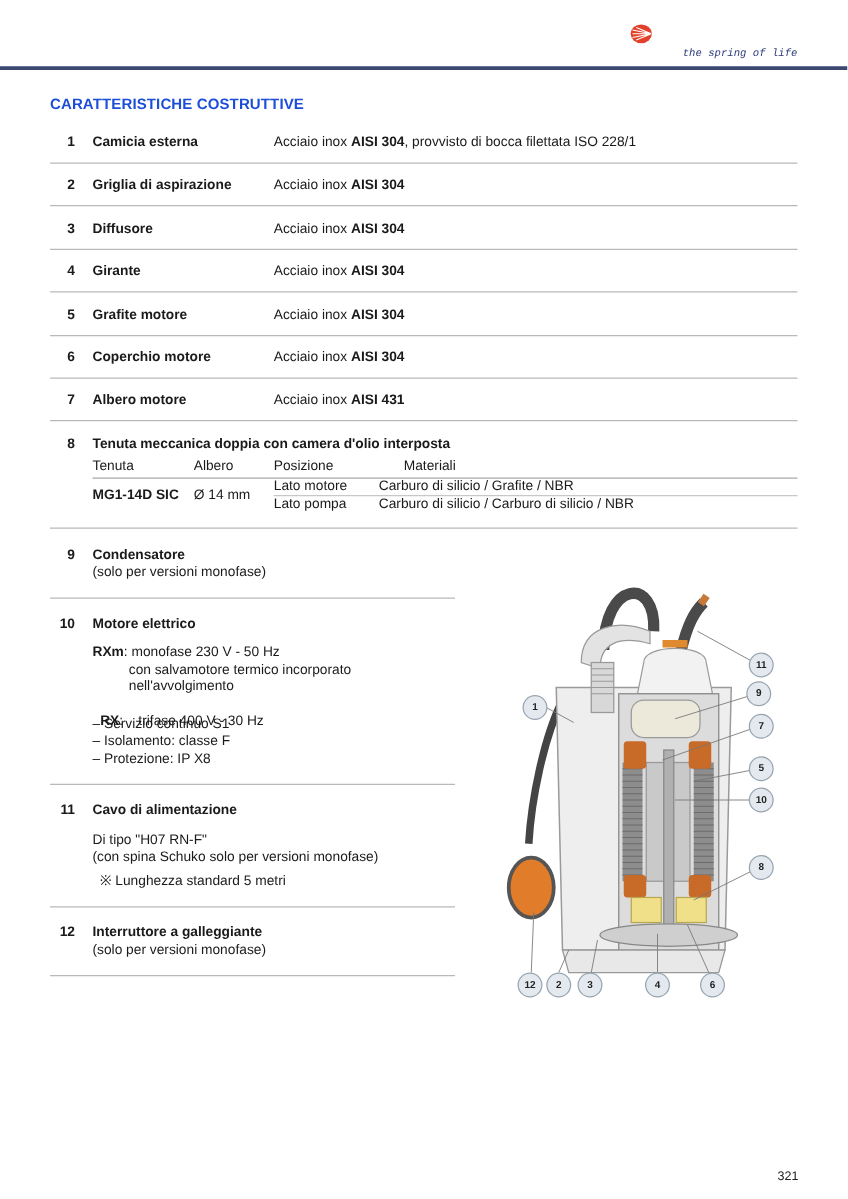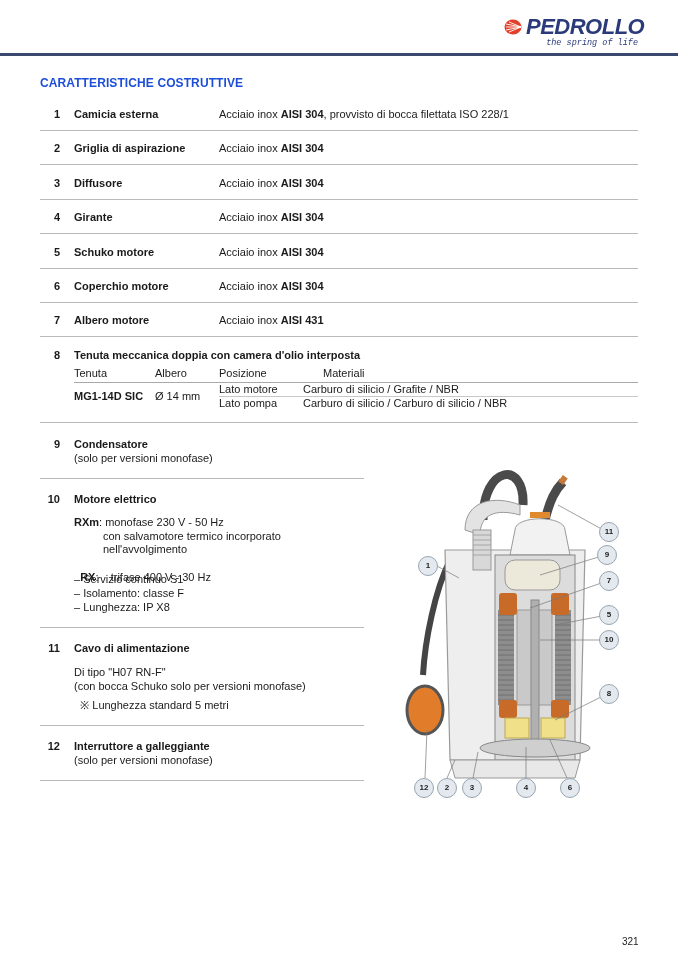--- a/index.html
+++ b/index.html
@@ -34,21 +34,20 @@
   .page-num { position: absolute; left: 622px; top: 936px; font-size: 10px; color: #222; }
 </style>
 </head>
 <body>
 
 <div class="logo">
   <svg class="logo-mark" viewBox="0 0 20 16">
     <ellipse cx="9" cy="8" rx="8.5" ry="7.5" fill="#e2402a"></ellipse>
     <path d="M2 5 L17 8 M2 8 L17 8 M2 11 L17 8 M5 3 L17 8 M5 13 L17 8" stroke="#ffffff" stroke-width="0.9"></path>
   </svg>
-  <span class="logo-word">PEDROLLO</span>
   <span class="logo-tag">the spring of life</span>
 </div>
 <div class="header-rule"></div>
 
 <div class="section-title">CARATTERISTICHE COSTRUTTIVE</div>
 
 <div id="items-container">
     <div class="row" style="top: 108px;">
       <span class="num">1</span>
       <span class="label">Camicia esterna</span>
@@ -68,21 +67,21 @@
     </div>
     <div class="rule" style="left: 40px; width: 598px; top: 199px;"></div>
     <div class="row" style="top: 211px;">
       <span class="num">4</span>
       <span class="label">Girante</span>
       <span class="value"><span>Acciaio inox </span><b>AISI 304</b><span></span></span>
     </div>
     <div class="rule" style="left: 40px; width: 598px; top: 233px;"></div>
     <div class="row" style="top: 246px;">
       <span class="num">5</span>
-      <span class="label">Schuko motore</span>
+      <span class="label">Grafite motore</span>
       <span class="value"><span>Acciaio inox </span><b>AISI 304</b><span></span></span>
     </div>
     <div class="rule" style="left: 40px; width: 598px; top: 268px;"></div>
     <div class="row" style="top: 280px;">
       <span class="num">6</span>
       <span class="label">Coperchio motore</span>
       <span class="value"><span>Acciaio inox </span><b>AISI 304</b><span></span></span>
     </div>
     <div class="rule" style="left: 40px; width: 598px; top: 302px;"></div>
     <div class="row" style="top: 314px;">
@@ -127,29 +126,29 @@
 <div class="sub" style="left:74px; top:516px;">
   <span class="bold">RXm</span><span>: monofase 230 V - 50 Hz</span>
 </div>
 <div class="sub" style="left:103px; top:530px;">con salvamotore termico incorporato</div>
 <div class="sub" style="left:103px; top:543px;">nell'avvolgimento</div>
 <div class="sub" style="left:74px; top:557px; white-space:pre;">
   <span class="bold">RX</span><span>:    trifase 400 V - 30 Hz</span>
 </div>
 <div class="sub" style="left:74px; top:573px;">– Servizio continuo S1</div>
 <div class="sub" style="left:74px; top:587px;">– Isolamento: classe F</div>
-<div class="sub" style="left:74px; top:601px;">– Lunghezza: IP X8</div>
+<div class="sub" style="left:74px; top:601px;">– Protezione: IP X8</div>
 <div class="rule" style="left:40px; top:627px; width:324px;"></div>
 
 <div class="row" style="top:642px;">
   <span class="num">11</span>
   <span class="label">Cavo di alimentazione</span>
 </div>
 <div class="sub" style="left:74px; top:666px;">Di tipo "H07 RN-F"</div>
-<div class="sub" style="left:74px; top:680px;">(con bocca Schuko solo per versioni monofase)</div>
+<div class="sub" style="left:74px; top:680px;">(con spina Schuko solo per versioni monofase)</div>
 <div class="sub" style="left:80px; top:699px;">※ Lunghezza standard 5 metri</div>
 <div class="rule" style="left:40px; top:725px; width:324px;"></div>
 
 <div class="row" style="top:740px;">
   <span class="num">12</span>
   <span class="label">Interruttore a galleggiante</span>
 </div>
 <div class="sub" style="left:74px; top:754px;">(solo per versioni monofase)</div>
 <div class="rule" style="left:40px; top:780px; width:324px;"></div>
 

